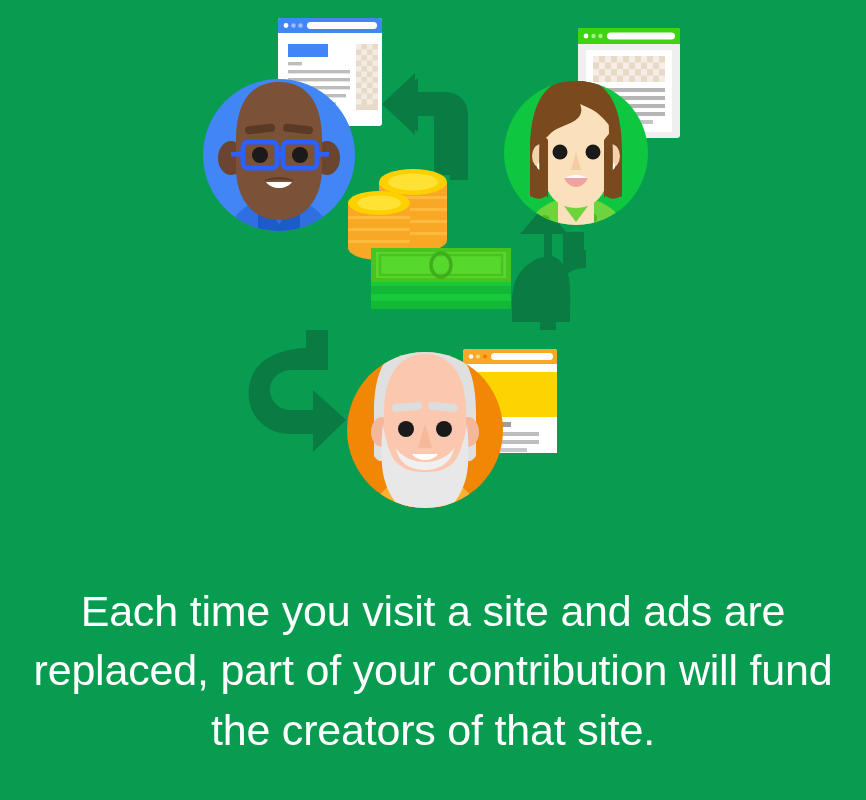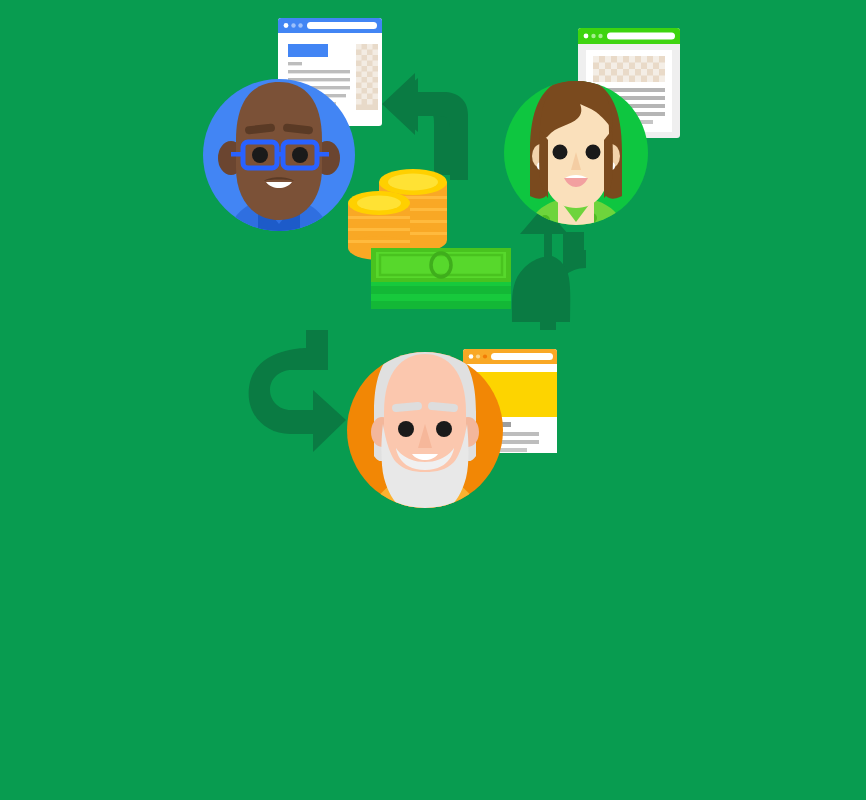--- a/index.html
+++ b/index.html
@@ -310,14 +310,15 @@
 
           <path d="M425 424 L432 448 L418 448 Z" fill="#f6b79a"></path>
 
           <path d="M412 454 C418 462 432 462 438 454 Z" fill="#ffffff"></path>
         </g>
       </g>
 
     </svg>
   </div>
 
+  <div id="caption" style="color: rgb(255, 255, 255);">Each time you visit a site and ads are replaced, part of your contribution will fund the creators of that site.</div>
 
 </div>
 
 </body></html>

